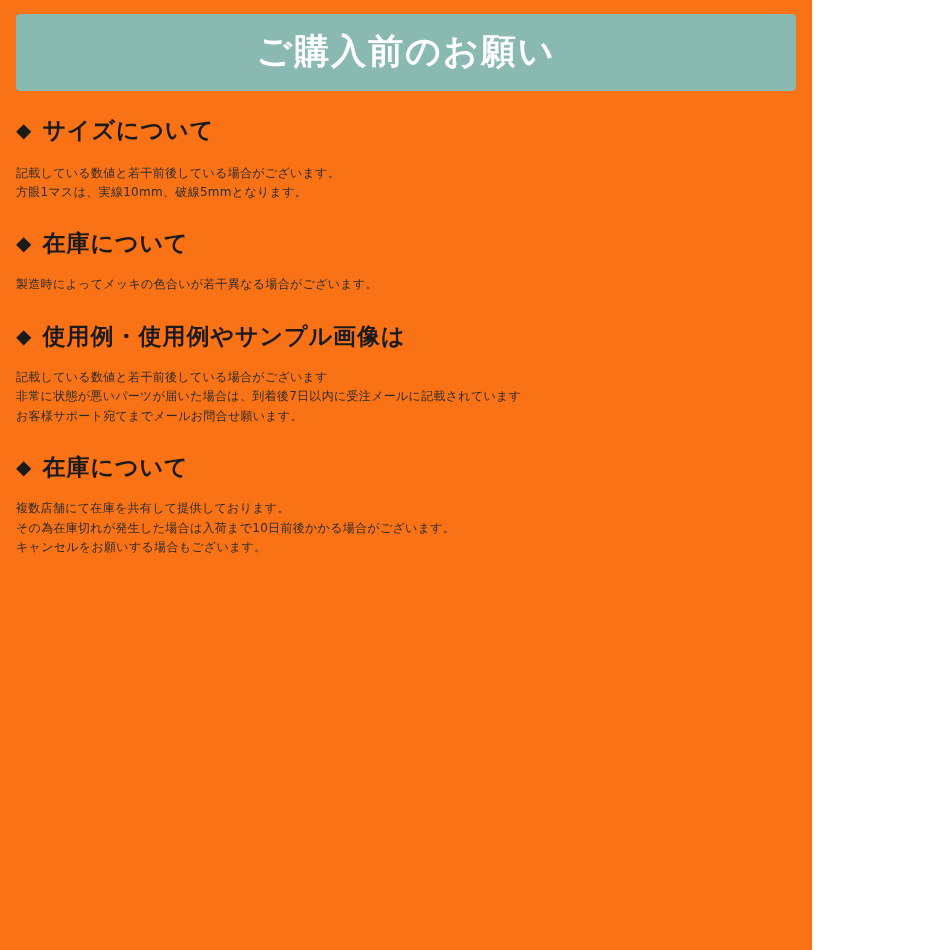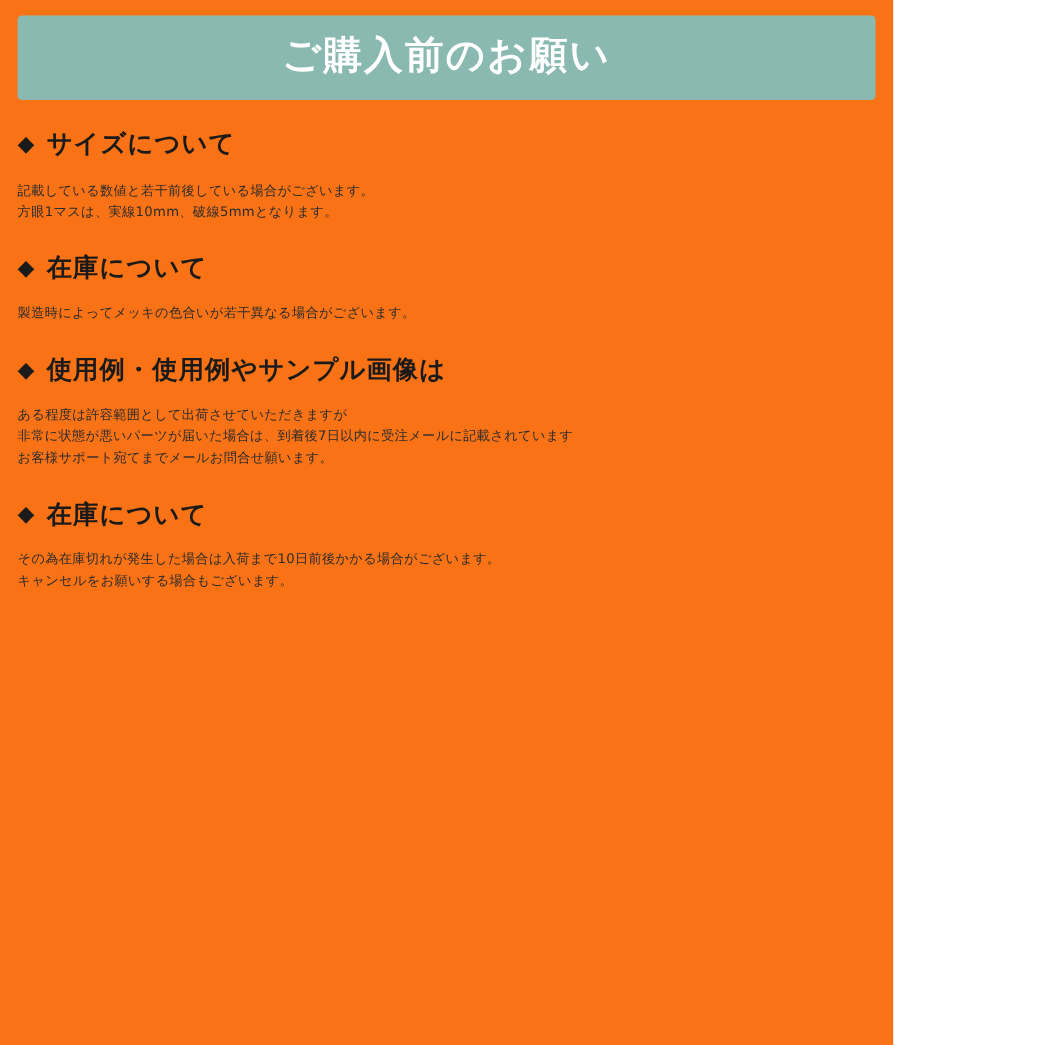--- a/index.html
+++ b/index.html
@@ -93,29 +93,30 @@
   </div>
 
   <div class="section">
     <div class="section-heading">
       <span class="diamond">◆</span><span>使用例・使用例やサンプル画像は</span>
     </div>
   </div>
 
   <div class="section">
     <div class="section-body">
-      <div class="body-line">ある程度は許容範囲として出荷させていただきますが</div>
+      <div class="body-line">記載している数値と若干前後している場合がございます</div>
       <div class="body-line">非常に状態が悪いパーツが届いた場合は、到着後7日以内に受注メールに記載されています</div>
       <div class="body-line">お客様サポート宛てまでメールお問合せ願います。</div>
     </div>
   </div>
 
   <div class="section">
     <div class="section-heading">
       <span class="diamond">◆</span><span>在庫について</span>
     </div>
     <div class="section-body">
+      <div class="body-line">複数店舗にて在庫を共有して提供しております。</div>
       <div class="body-line">その為在庫切れが発生した場合は入荷まで10日前後かかる場合がございます。</div>
       <div class="body-line">キャンセルをお願いする場合もございます。</div>
     </div>
   </div>
 
 </div>
 
 </body></html>

